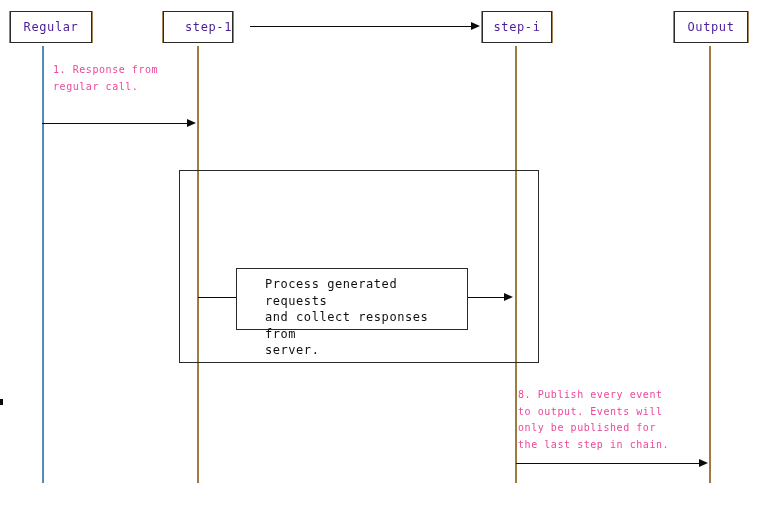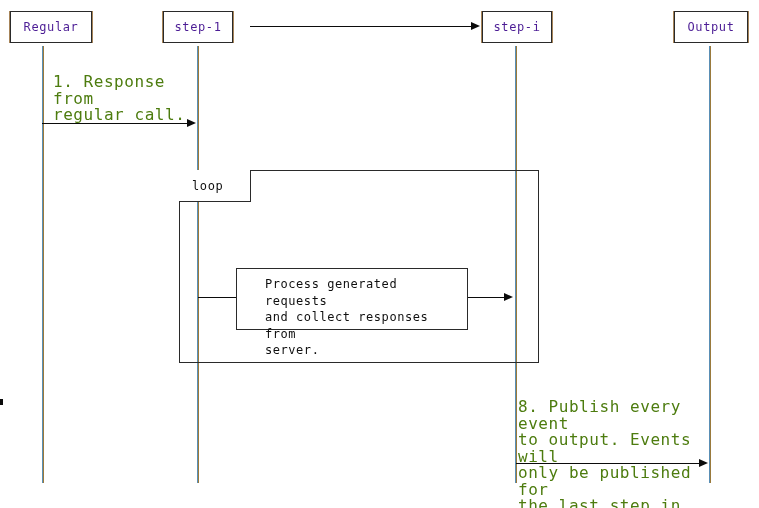--- a/index.html
+++ b/index.html
@@ -67,26 +67,25 @@
     padding: 7px 10px 6px 13px;
     font-size: 12px;
     line-height: 16.5px;
     letter-spacing: 0.55px;
     color: #101010;
     white-space: pre-line;
   }
   
   .text-block {
     position: absolute;
-    font-size: 16px;
+    font-size: 10px;
     line-height: 16.5px;
     letter-spacing: 0.55px;
-    color: #4d7c0f;
+    color: #ec4899;
     white-space: pre-line;
-    margin-top: 12px;
   }
   
   .msg-line {
     position: absolute;
     height: 1px;
     background: #0b0b0b;
   }
   .msg-head {
     position: absolute;
     width: 0;
@@ -101,21 +100,21 @@
   }
 </style>
 </head>
 <body>
 
 <div id="diagram">
 
   <div class="actor-box" style="left:10px; top:11px; width:82px; height:32px;">
     <span>Regular</span>
   </div>
-  <div class="actor-box" style="left:163px; top:11px; width:70px; height:32px;">
+  <div class="actor-box" style="left:163px; top:11px; width:70px; height:32px;justify-content:flex-end;">
     <span>step-1</span>
   </div>
   <div class="actor-box" style="left:482px; top:11px; width:70px; height:32px;">
     <span>step-i</span>
   </div>
   <div class="actor-box" style="left:674px; top:11px; width:74px; height:32px;">
     <span>Output</span>
   </div>
 
   <div class="lifeline" style="left:42px; top:46px; height:437px;"></div>
@@ -125,23 +124,20 @@
 
   <div class="msg-line" style="left:250px; top:26px; width:222px;"></div>
   <div class="msg-head" style="left:471px; top:22px;"></div>
 
   <div class="text-block" style="left:53px; top:62px; width:150px;">1. Response from
 regular call.</div>
   <div class="msg-line" style="left:42px; top:123px; width:146px;"></div>
   <div class="msg-head" style="left:187px; top:119px;"></div>
 
   <div class="fragment" style="left:179px; top:170px; width:360px; height:193px;"></div>
-  <div class="fragment-label" style="left:179px; top:170px; width:72px; height:32px;">
-    <span>loop</span>
-  </div>
 
 
   <div class="msg-line" style="left:198px; top:297px; width:307px;"></div>
   <div class="msg-head" style="left:504px; top:293px;"></div>
   <div class="note-box" style="left:236px; top:268px; width:232px; height:62px;padding-left:28px;">Process generated requests
 and collect responses from
 server.</div>
 
   <div class="text-block" style="left:518px; top:387px; width:192px;">8. Publish every event
 to output. Events will

